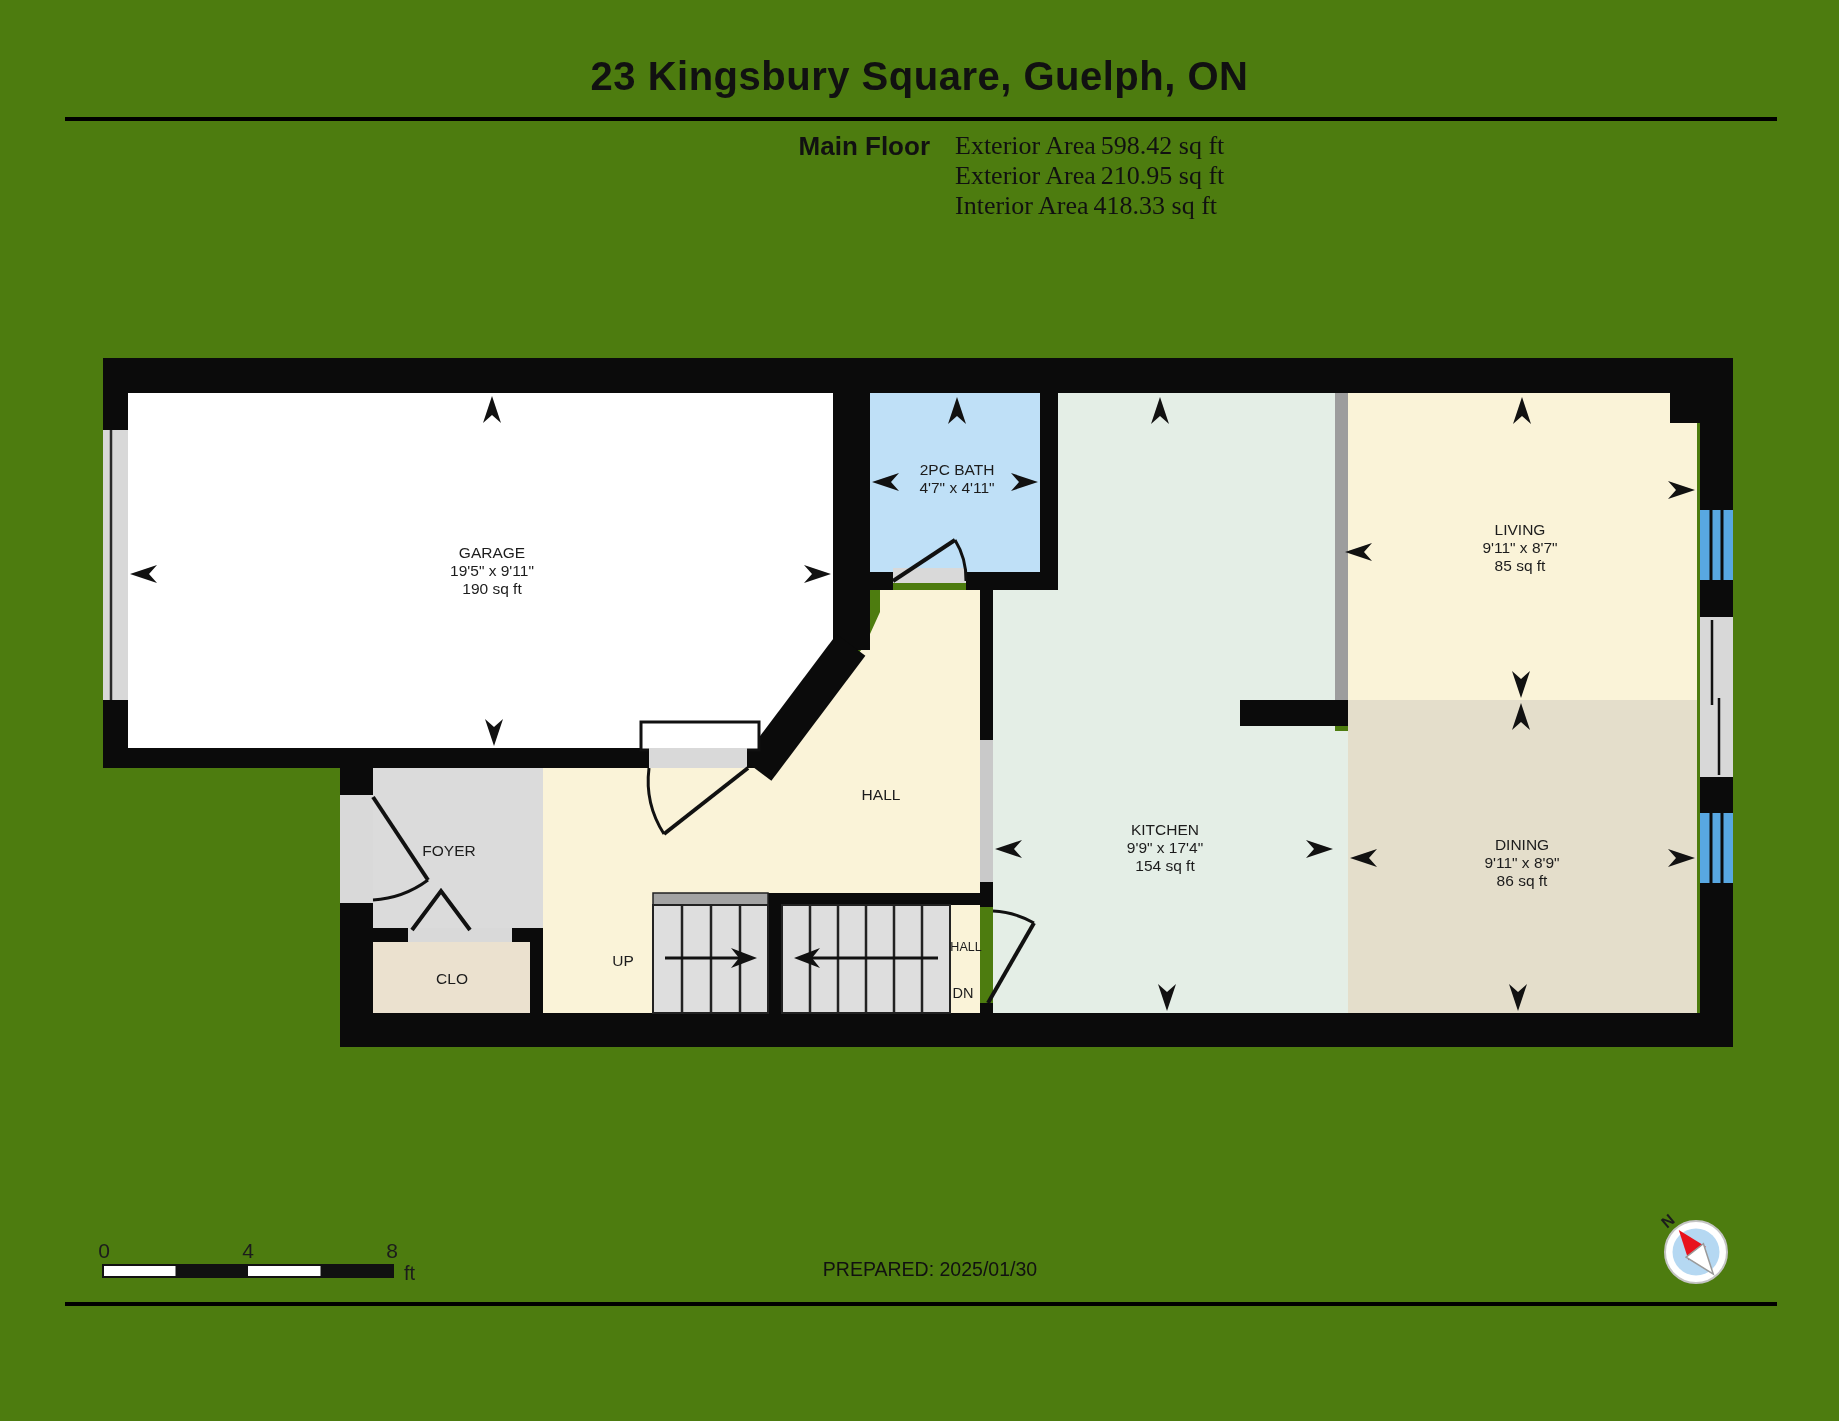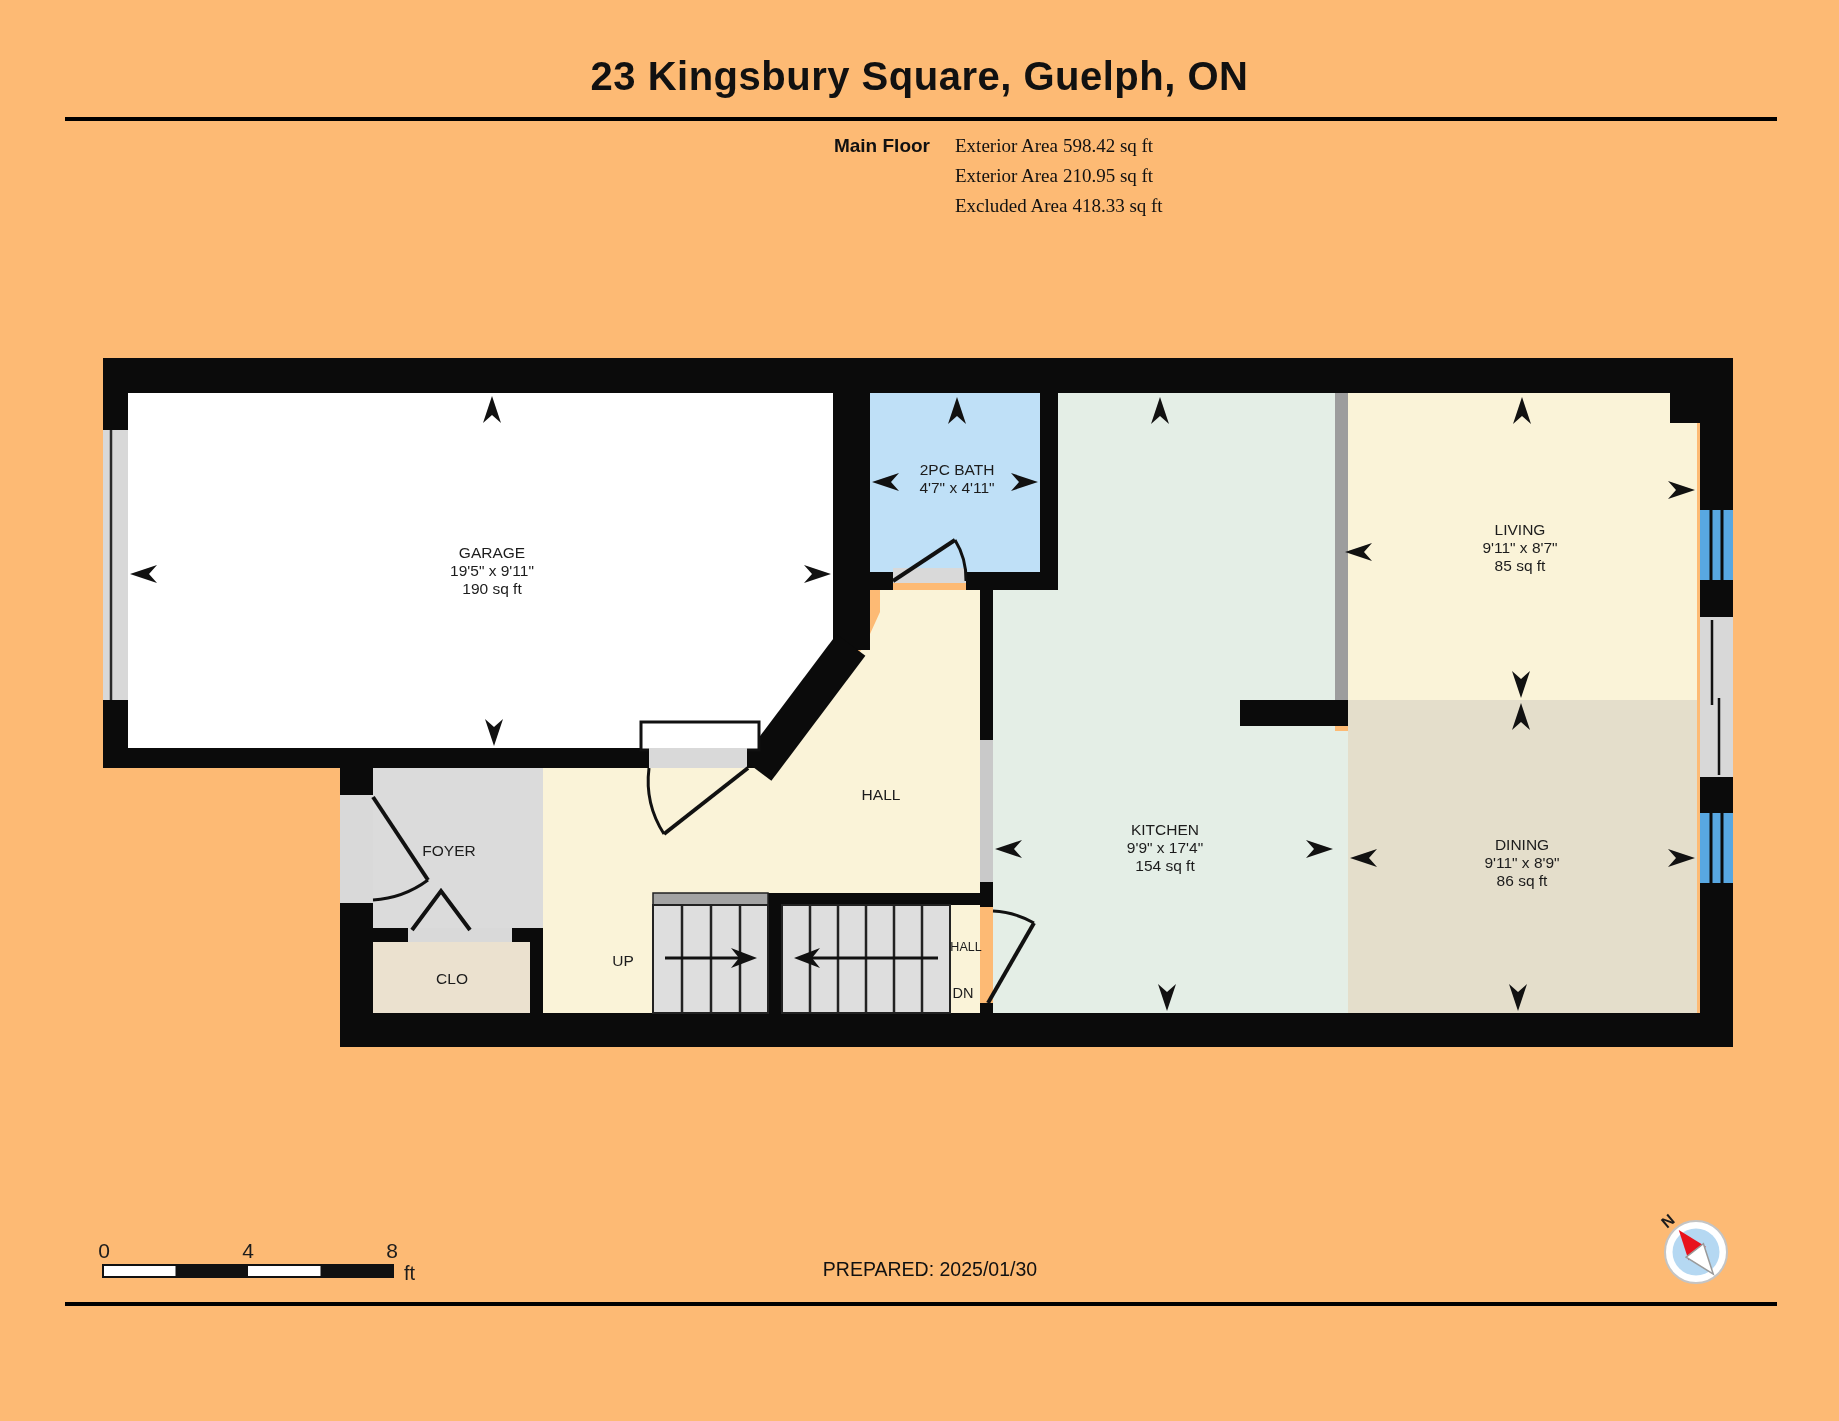--- a/index.html
+++ b/index.html
@@ -1,23 +1,23 @@
 <!DOCTYPE html>
 <html><head>
 <meta charset="utf-8">
 <style>
   html,body{margin:0;padding:0;background:#fff;}
-  .page{position:relative;width:1839px;height:1421px;background:#fdba74;overflow:hidden;
+  .page{position:relative;width:1839px;height:1421px;background:#4d7c0f;overflow:hidden;
         font-family:"Liberation Sans",sans-serif;color:#111;}
   .title{position:absolute;left:0;top:54px;width:1839px;text-align:center;
          font-size:40px;font-weight:bold;letter-spacing:0.5px;}
   .rule{position:absolute;left:65px;width:1712px;height:4px;background:#000;}
   .rule.top{top:117px;}
   .rule.bottom{top:1302px;}
-  .info{position:absolute;left:560px;top:131px;font-size:19px;}
+  .info{position:absolute;left:560px;top:131px;font-size:26px;}
   .info-row{display:flex;height:30px;line-height:30px;}
   .info-floor{width:370px;text-align:right;font-weight:bold;}
   .info-area{margin-left:25px;white-space:nowrap;font-family:Liberation Serif, serif;}
   .info-area .lab{margin-right:5px;}
   .prepared{position:absolute;left:0;top:1258px;width:1860px;text-align:center;font-size:19.5px;}
   .disclaimer{position:absolute;left:68px;top:1318px;width:1720px;font-size:17.5px;color:#111;}
   svg text{font-family:"Liberation Sans",sans-serif;fill:#1c1c1c;}
   svg{position:absolute;left:0;top:0;}
 </style>
 </head>
@@ -32,21 +32,21 @@
     <div class="info-row">
       <span class="info-floor">Main Floor</span>
       <span class="info-area"><span class="lab">Exterior Area</span><span>598.42 sq ft</span></span>
     </div>
     <div class="info-row">
       <span class="info-floor"></span>
       <span class="info-area"><span class="lab">Exterior Area</span><span>210.95 sq ft</span></span>
     </div>
     <div class="info-row">
       <span class="info-floor"></span>
-      <span class="info-area"><span class="lab">Excluded Area</span><span>418.33 sq ft</span></span>
+      <span class="info-area"><span class="lab">Interior Area</span><span>418.33 sq ft</span></span>
     </div>
   </div>
 
   <svg width="1839" height="1421" viewBox="0 0 1839 1421">
 
     <g>
       <rect x="128" y="393" width="705" height="355" fill="#ffffff"></rect>
       <rect x="870" y="393" width="170" height="179" fill="#bfe0f7"></rect>
       <polygon points="880,590 980,590 980,1013 543,1013 543,768 770,768 865,645 880,612" fill="#faf3d8"></polygon>
       <polygon points="1058,393 1335,393 1335,731 1348,731 1348,1013 993,1013 993,590 1058,590" fill="#e4eee6"></polygon>

